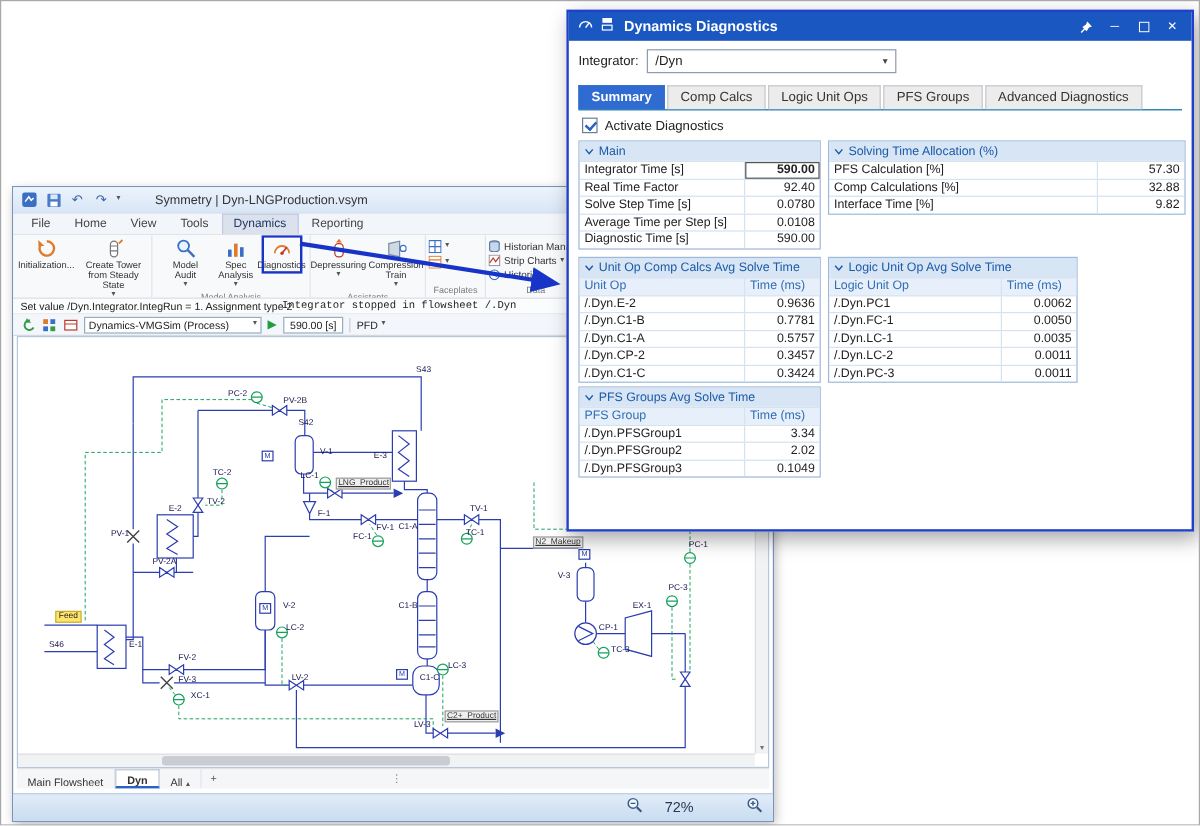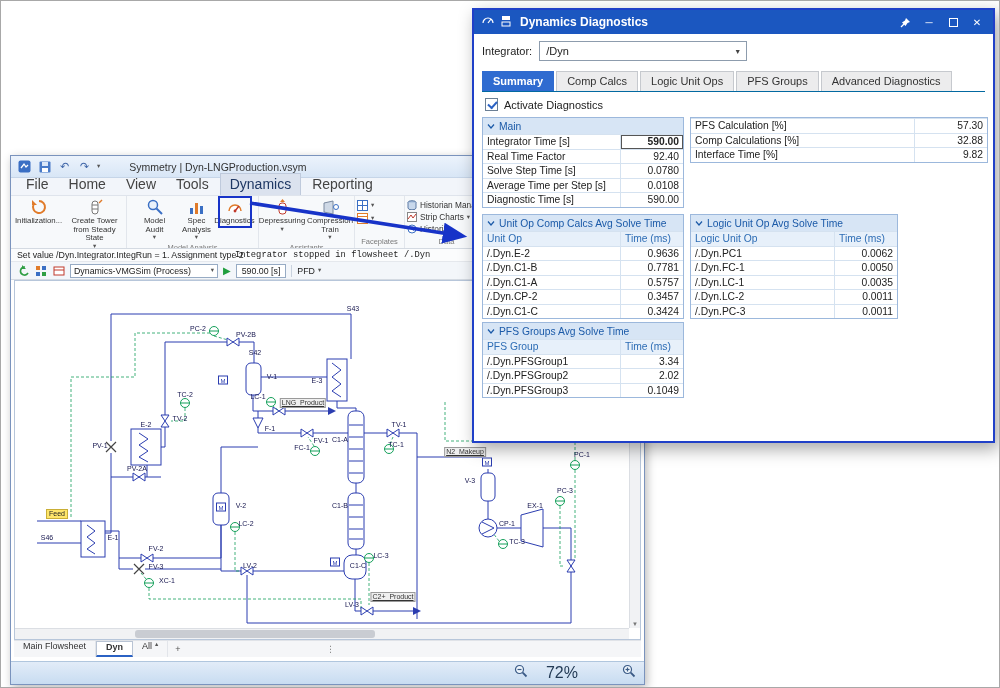--- a/index.html
+++ b/index.html
@@ -12,21 +12,21 @@
   .window { position:absolute; left:10px; top:155px; width:635px; height:530px;
             background:#fff; border:1px solid #7a93bd; box-shadow:2px 3px 9px rgba(0,0,0,.28); z-index:10; }
   .titlebar { height:22px; background:linear-gradient(#ecf3fc,#d8e6f6); border-bottom:1px solid #c6d5e8;
               display:flex; align-items:center; gap:5px; padding:0 6px; }
   .tb-ic { width:15px; height:15px; display:flex; align-items:center; justify-content:center;
            font-size:11px; color:#3f66a8; }
   .wtitle { font-size:10.5px; color:#333; margin-left:24px; white-space:nowrap; }
 
   .menurow { height:18px; background:#f2f5fa; border-bottom:1px solid #dfe4ec;
              display:flex; align-items:flex-end; padding-left:6px; gap:2px; }
-  .mtab { font-size:14px; color:#444; padding:2px 9px 3px; white-space:nowrap; }
+  .mtab { font-size:10px; color:#444; padding:2px 9px 3px; white-space:nowrap; }
   .mtab.active { background:#dbe2ee; color:#1f3864; border:1px solid #bfcadc; border-bottom:none; }
 
   .ribbon { height:53px; background:#f7f9fb; border-bottom:1px solid #d4dae2; display:flex; overflow:hidden; }
   .rgroup { display:flex; flex-direction:column; border-right:1px solid #e2e6ec; padding:1px 2px 0; flex:0 0 auto; }
   .rbtns { flex:1; display:flex; align-items:flex-start; justify-content:center; gap:1px; }
   .rbtn { display:flex; flex-direction:column; align-items:center; text-align:center;
           font-size:7.8px; line-height:1.12; color:#333; padding:1px 1px; }
   .rbtn svg { margin-bottom:1px; }
   .rbtn.hl { outline:2px solid #1733c8; outline-offset:-1px; }
   .car8 { font-size:6.5px; color:#555; line-height:1; }
@@ -63,30 +63,30 @@
                transform:translate(-50%,-50%); }
   .vscroll { position:absolute; right:0; top:0; bottom:11px; width:11px; background:#f1f2f4;
              border-left:1px solid #dbdee3; font-size:6px; color:#777; text-align:center; }
   .vthumb { position:absolute; left:1px; right:1px; top:14px; height:90px; background:#c9ccd2; border-radius:3px; }
   .hscroll { position:absolute; left:0; right:11px; bottom:0; height:11px; background:#f1f2f4;
              border-top:1px solid #dbdee3; }
   .hthumb { position:absolute; top:1px; bottom:1px; left:120px; width:240px; background:#c9ccd2; border-radius:3px; }
 
   .fstabs { position:absolute; left:3px; right:3px; bottom:27px; height:17px; background:#f5f6f8;
             border-top:1px solid #e0e3e8; display:flex; align-items:stretch; font-size:9px; }
-  .ftab { display:flex; align-items:flex-start; gap:3px; padding:0 9px; color:#333; border-right:1px solid #e2e5ea; }
+  .ftab { display:flex; align-items:flex-end; gap:3px; padding:0 9px; color:#333; border-right:1px solid #e2e5ea; }
   .ftab.active { background:#fff; font-weight:bold; border:1px solid #b9c4d4; border-bottom:2px solid #2b62c4; }
   .ftab-plus { padding:0 7px; color:#555; display:flex; align-items:center; }
   .fdots { position:absolute; left:312px; top:0; bottom:0; display:flex; align-items:center;
            color:#888; font-size:9px; }
 
   .zoombar { position:absolute; left:0; right:0; bottom:0; height:23px;
              background:linear-gradient(#e2ecf8,#c8dcf1); border-top:1px solid #b0c6de;
              display:flex; align-items:center; justify-content:flex-end; padding-right:8px; }
-  .zlabel { font-size:16px; color:#233a55; margin:0 44px 0 18px; }
+  .zlabel { font-size:12px; color:#233a55; margin:0 44px 0 18px; }
 
   
   .dlg { position:absolute; left:472px; top:8px; width:523px; height:435px; background:#fff;
          border:2px solid #2040c8; box-shadow:4px 6px 16px rgba(0,0,0,.35); z-index:40; }
   .dlg-title { height:24px; background:#1b57c0; display:flex; align-items:center; gap:6px;
                padding:0 7px; color:#fff; }
   .dtitle { font-size:12px; font-weight:bold; flex:1; margin-left:3px; }
   .dwin-btn { width:18px; height:16px; display:flex; align-items:center; justify-content:center;
               color:#fff; font-size:10px; }
   .dlg-body { position:relative; height:409px; font-size:10.5px; }
@@ -629,20 +629,26 @@
           <div class="lab">Average Time per Step [s]</div>
           <div class="val">0.0108</div>
         </div>
       <div class="trow">
           <div class="lab">Diagnostic Time [s]</div>
           <div class="val">590.00</div>
         </div>
     </div>
 
     <div class="tbl wide" style="left:216px;top:83px;width:298px">
+      <div class="tbl-head">
+        <svg width="8" height="8">
+            <path d="M1,2.5 L4,6 L7,2.5" stroke="#1b5aa8" fill="none" stroke-width="1.2"></path>
+          </svg>
+        <span>Solving Time Allocation (%)</span>
+      </div>
       <div class="trow">
           <div class="lab">PFS Calculation [%]</div>
           <div class="val">57.30</div>
         </div>
       <div class="trow">
           <div class="lab">Comp Calculations [%]</div>
           <div class="val">32.88</div>
         </div>
       <div class="trow">
           <div class="lab">Interface Time [%]</div>

